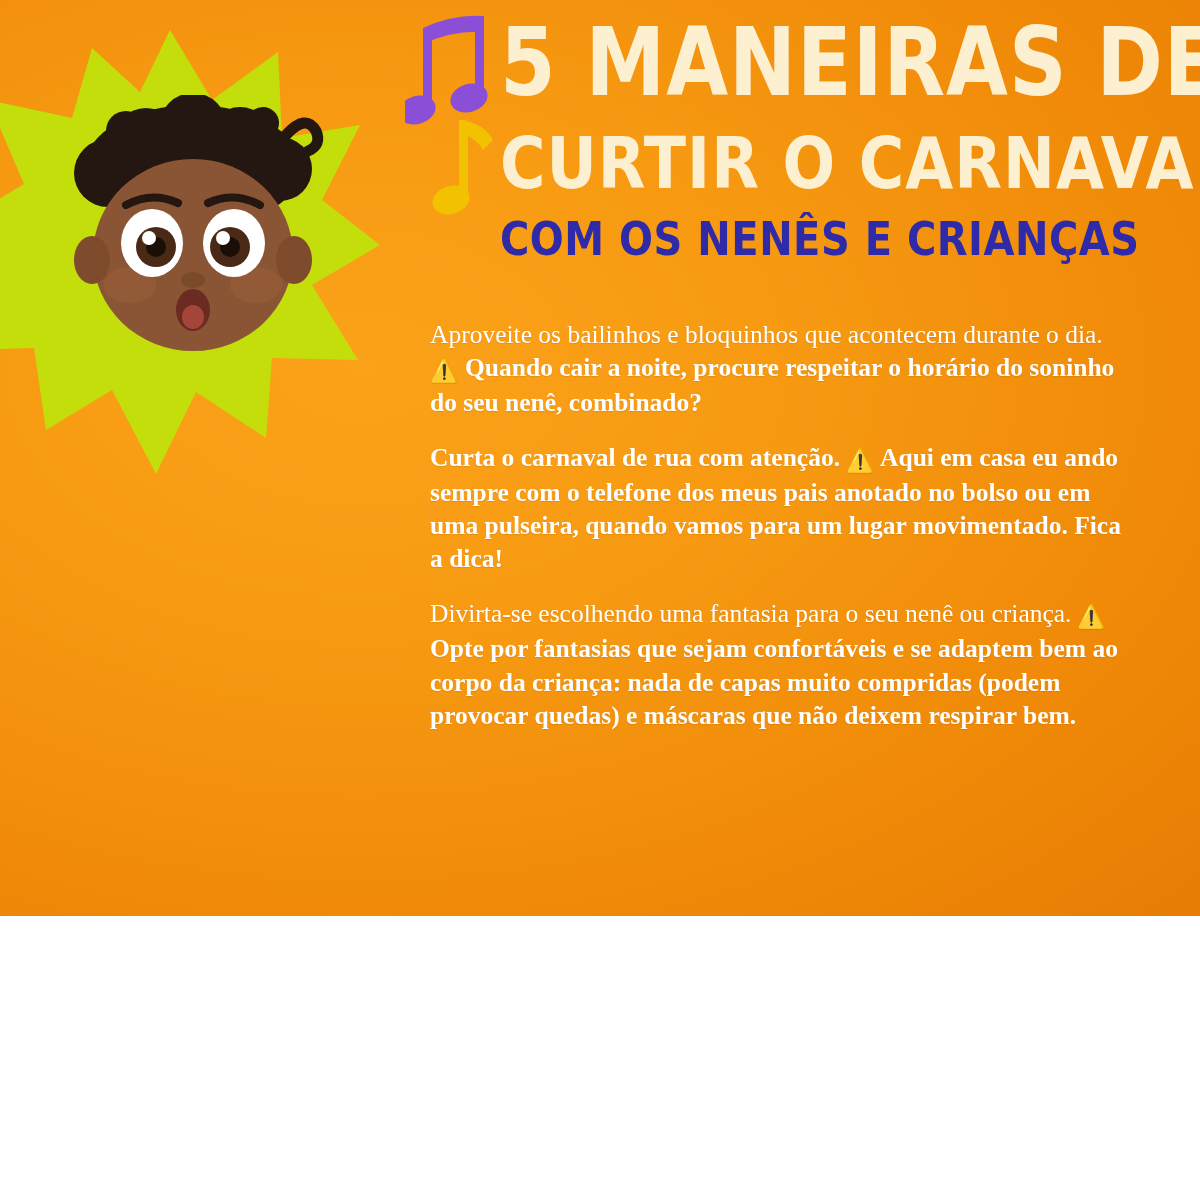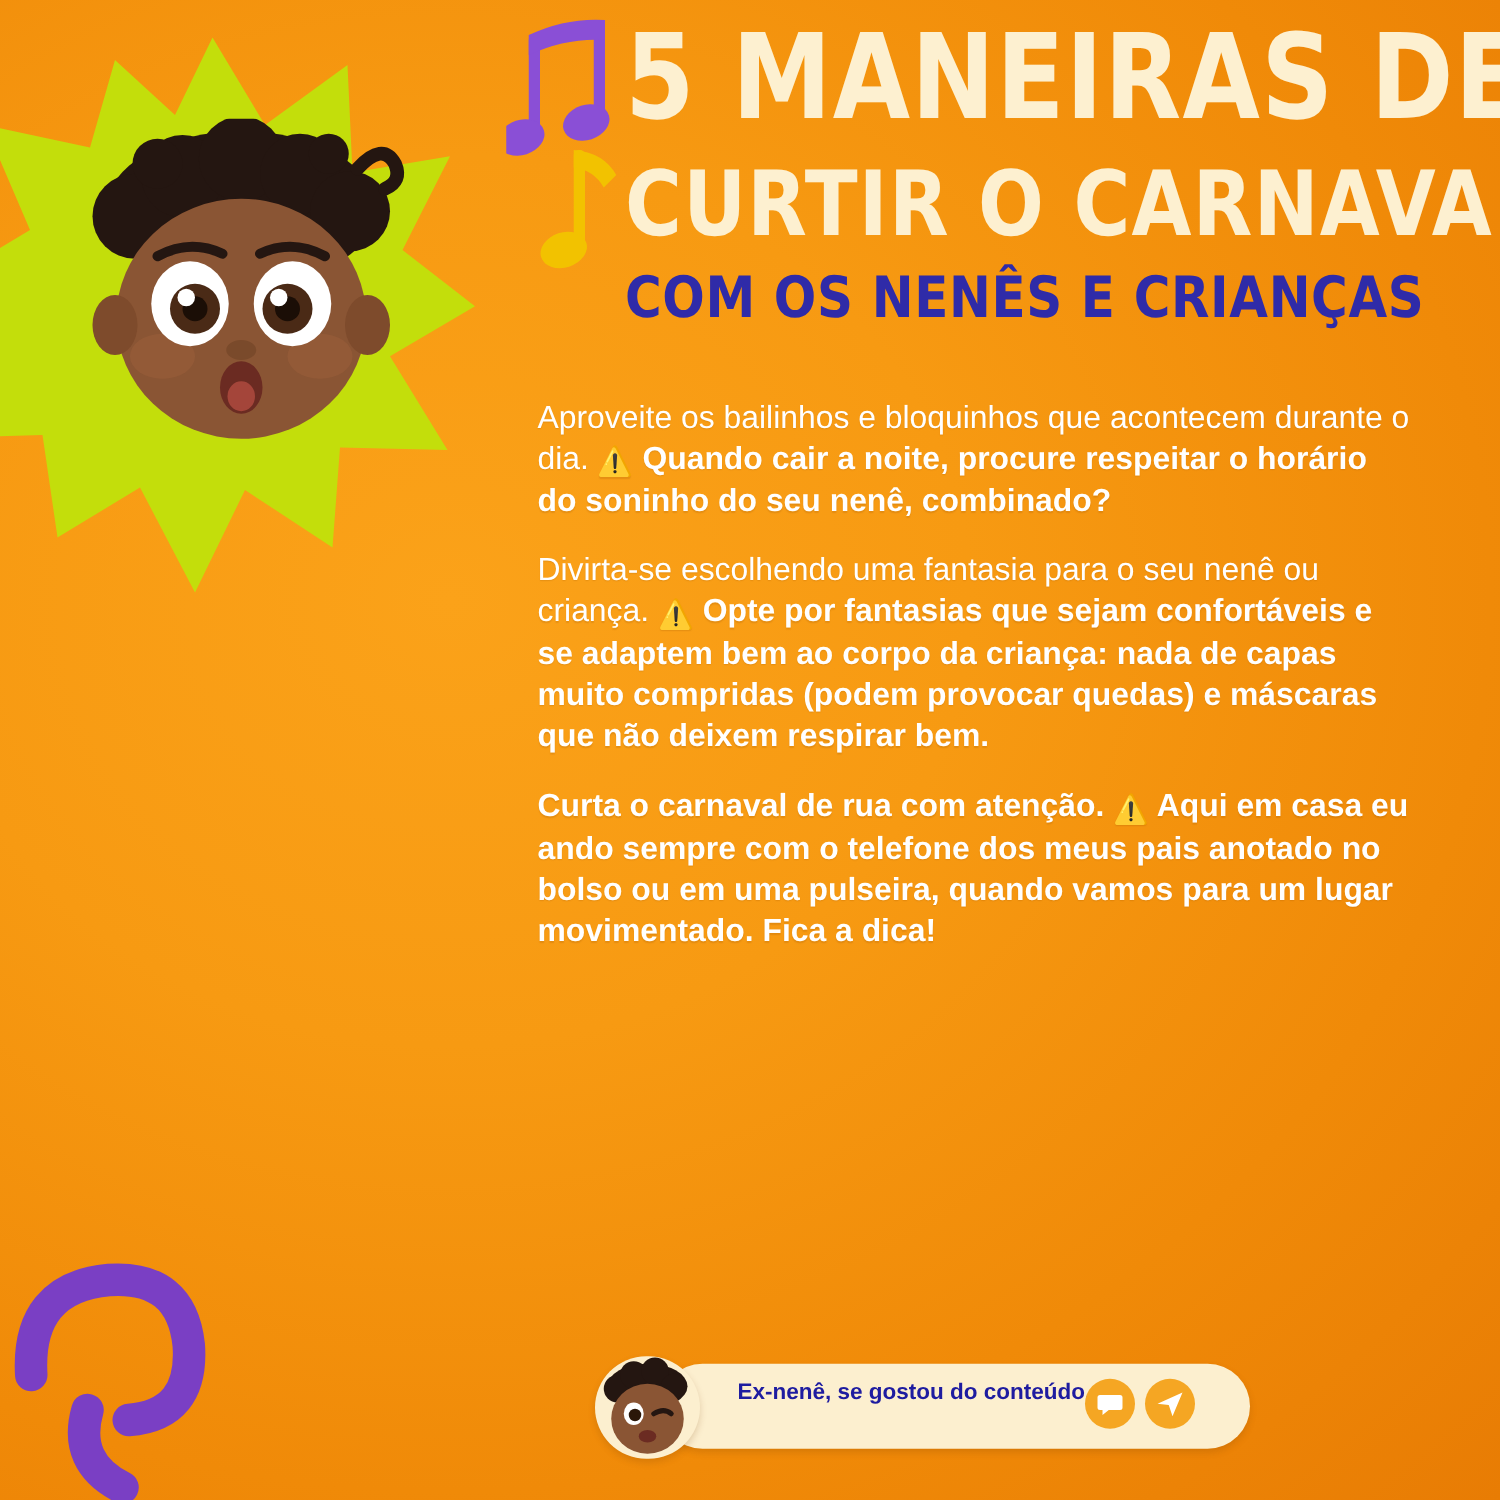--- a/index.html
+++ b/index.html
@@ -8,21 +8,21 @@
   }
   body {
     width: 1200px;
     height: 1200px;
     overflow: hidden;
     font-family: "Liberation Sans", sans-serif;
   }
   #poster {
     position: relative;
     width: 1200px;
-    height: 1200px;
+    height: 916px;
     background: radial-gradient(ellipse at 30% 40%, #FBA219 0%, #F79A12 35%, #F08A08 70%, #E87C04 100%);
     overflow: hidden;
   }
 
   
   .burst {
     position: absolute;
     left: -40px;
     top: 30px;
     width: 420px;
@@ -106,20 +106,21 @@
     white-space: nowrap;
   }
 
   
   .tips {
     position: absolute;
     left: 430px;
     top: 318px;
     width: 700px;
     z-index: 4;
+    font-family: Liberation Serif, serif;
   }
   .tip {
     color: #FFFFFF;
     font-size: 25.5px;
     line-height: 1.30;
     margin-bottom: 22px;
     text-shadow: 0 1px 1px rgba(140,70,0,0.18);
   }
   .tip .b { font-weight: bold; }
   .tip .n { font-weight: normal; }
@@ -262,25 +263,25 @@
   </div>
 
   <div class="tips">
 
     <div class="tip">
       <span class="n">Aproveite os bailinhos e bloquinhos que acontecem durante o dia. </span><span class="warn">⚠️</span><span class="b"> Quando cair a noite, procure respeitar o horário do soninho do seu nenê, combinado?</span>
     </div>
 
 
     <div class="tip">
+      <span class="b">Curta o carnaval de rua com atenção.  </span><span class="warn">⚠️</span><span class="b"> Aqui em casa eu ando sempre com o telefone dos meus pais anotado no bolso ou em uma pulseira, quando vamos para um lugar movimentado. Fica a dica!</span>
+    </div>
+
+    <div class="tip">
       <span class="n">Divirta-se escolhendo uma fantasia para o seu nenê ou criança. </span><span class="warn">⚠️</span><span class="b"> Opte por fantasias que sejam confortáveis e se adaptem bem ao corpo da criança: nada de capas muito compridas (podem provocar quedas) e máscaras que não deixem respirar bem.</span>
-    </div>
-
-    <div class="tip">
-      <span class="b">Curta o carnaval de rua com atenção.  </span><span class="warn">⚠️</span><span class="b"> Aqui em casa eu ando sempre com o telefone dos meus pais anotado no bolso ou em uma pulseira, quando vamos para um lugar movimentado. Fica a dica!</span>
     </div>
 
 
   </div>
 
   <div class="footer">
     <div class="footer-pill"></div>
 
     <div class="footer-text">
       <div>Ex-nenê, se gostou do conteúdo,</div>

